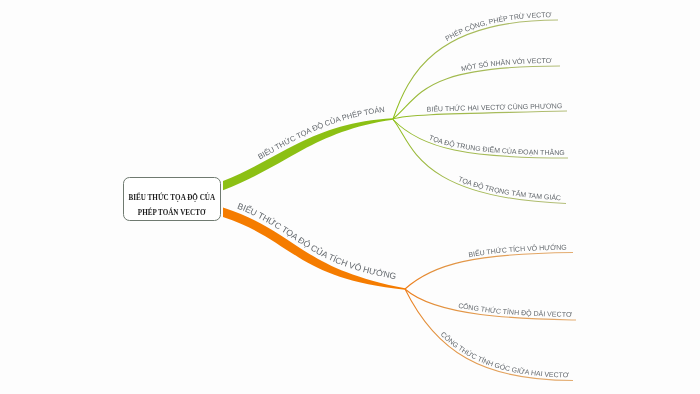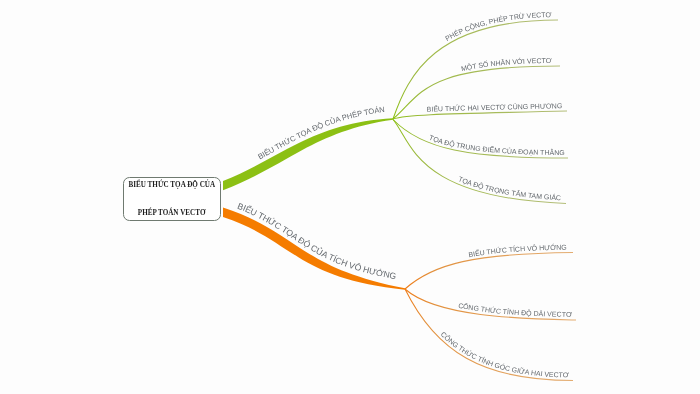--- a/index.html
+++ b/index.html
@@ -3,21 +3,21 @@
 <meta charset="utf-8">
 <title>Mind map</title>
 <style>
   html,body{margin:0;padding:0;}
   body{width:700px;height:394px;background:#fdfdfd;overflow:hidden;
        font-family:"Liberation Sans",sans-serif;}
   #stage{position:relative;width:700px;height:394px;}
   svg#map{position:absolute;left:0;top:0;width:700px;height:394px;}
   .centerbox{position:absolute;box-sizing:border-box;background:#fff;
     border:1px solid #6f7a70;border-radius:6.5px;
-    display:flex;flex-direction:column;align-items:center;justify-content:space-between;
+    display:flex;flex-direction:column;align-items:center;justify-content:flex-end;
     font-family:"Liberation Serif",serif;font-weight:bold;color:#1d1d1d;}
   .centerbox span{display:block;white-space:nowrap;font-size:9.2px;line-height:14.3px;
     transform:scaleX(0.775) translateY(-1.4px);}
   .labels text{font-family:"Liberation Sans",sans-serif;fill:#63686d;}
   .mainlabel.green{font-size:7.55px;}
   .mainlabel.orange{font-size:8.6px;}
   .sublabel{font-size:7px;}
   .child-line{stroke-width:1.05;}
 </style>
 </head>

